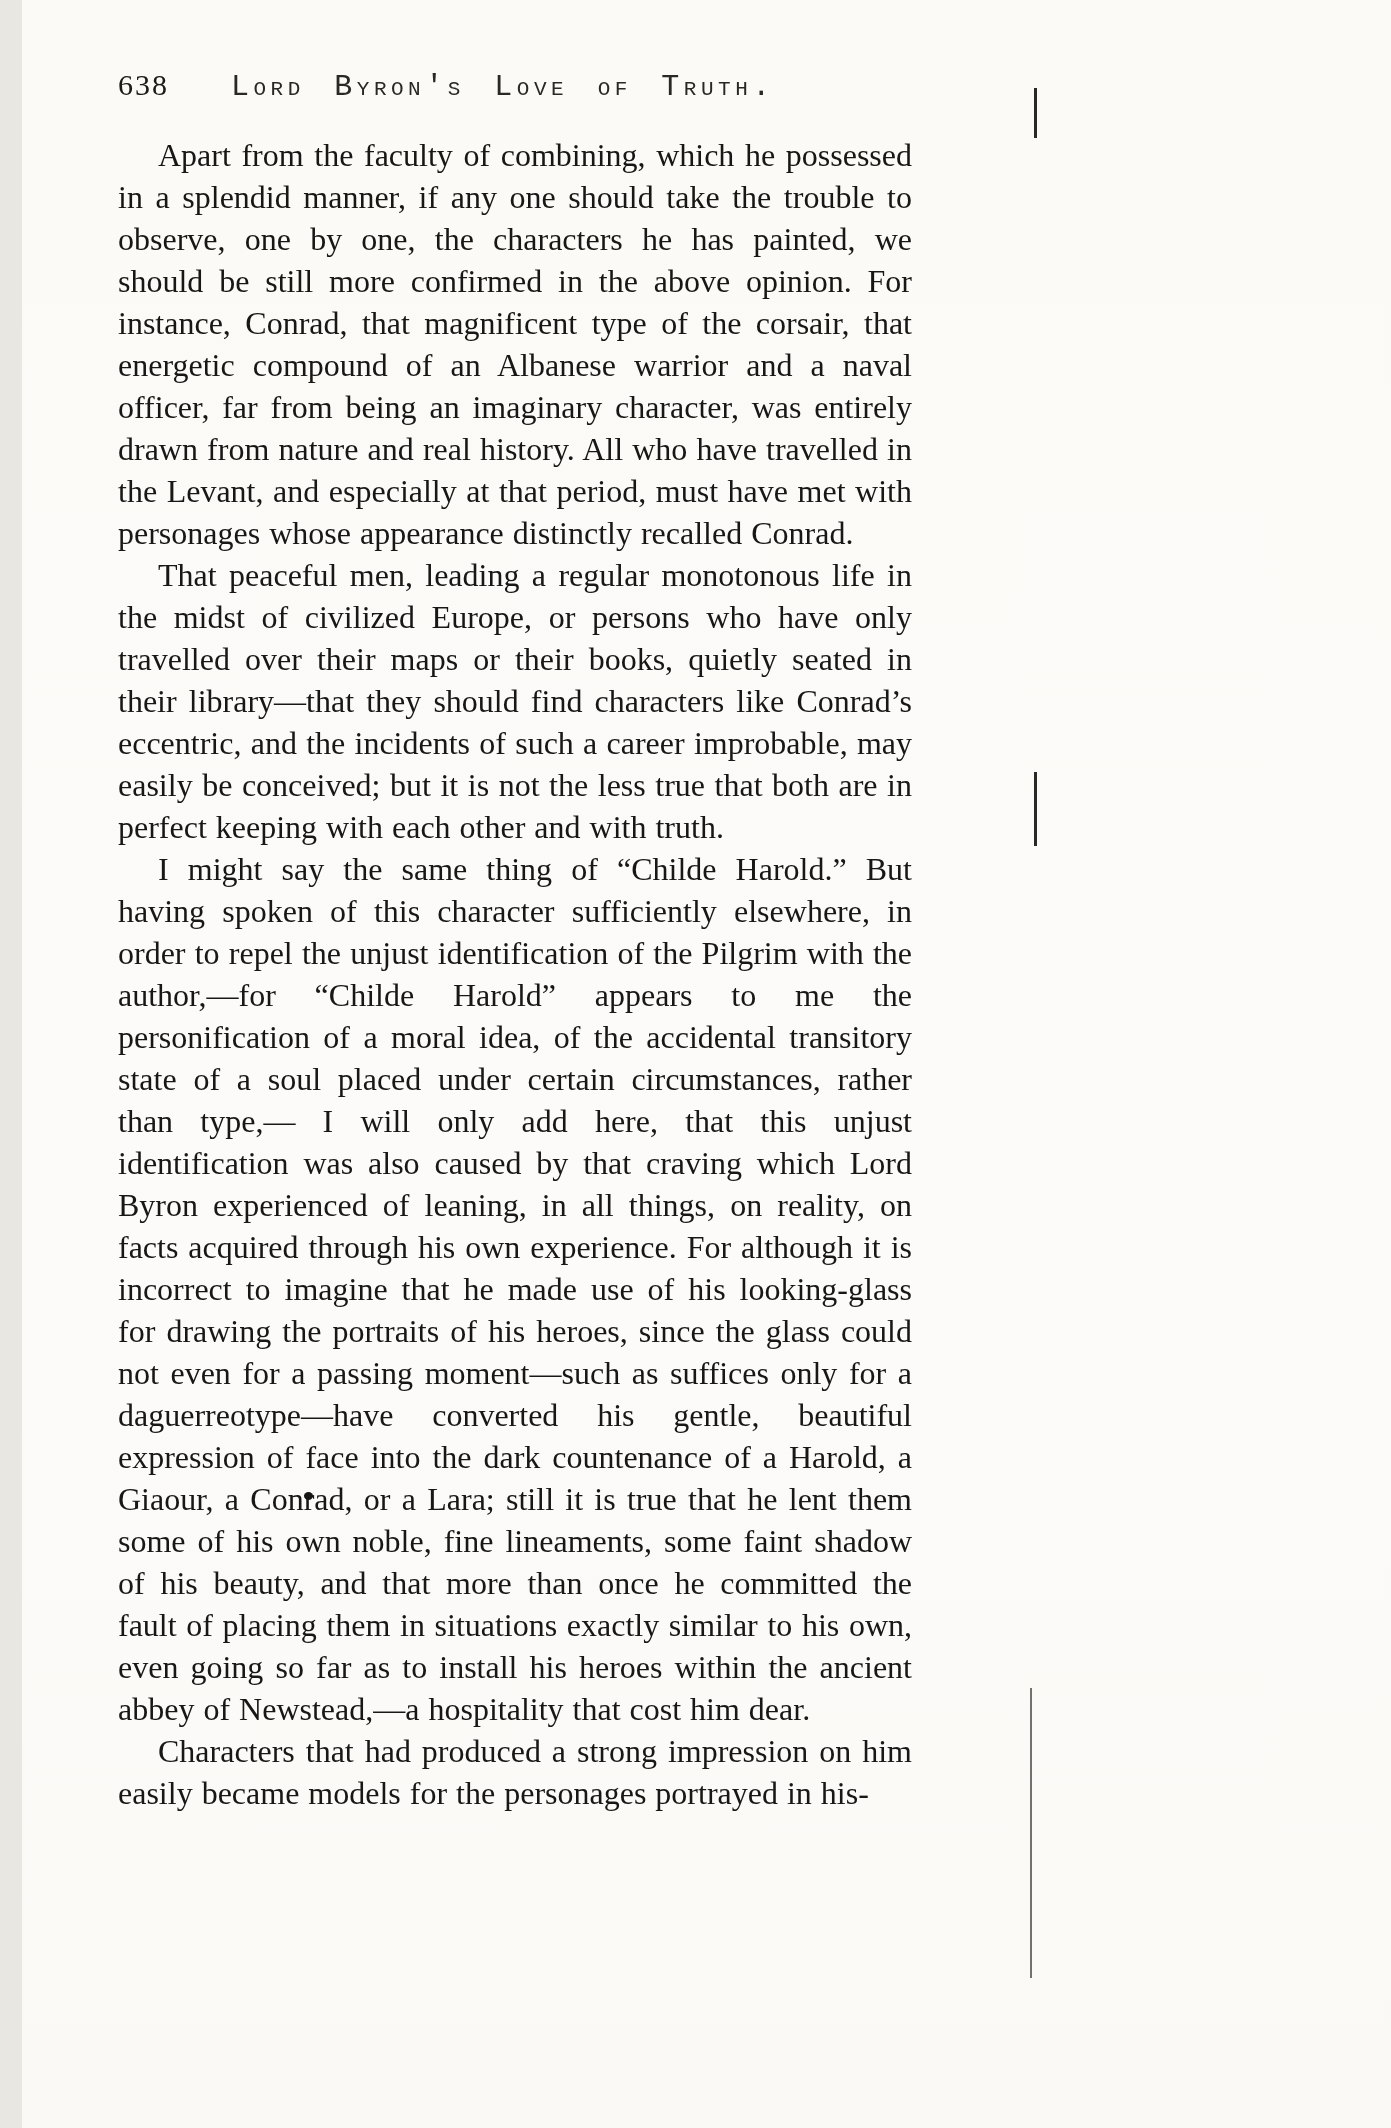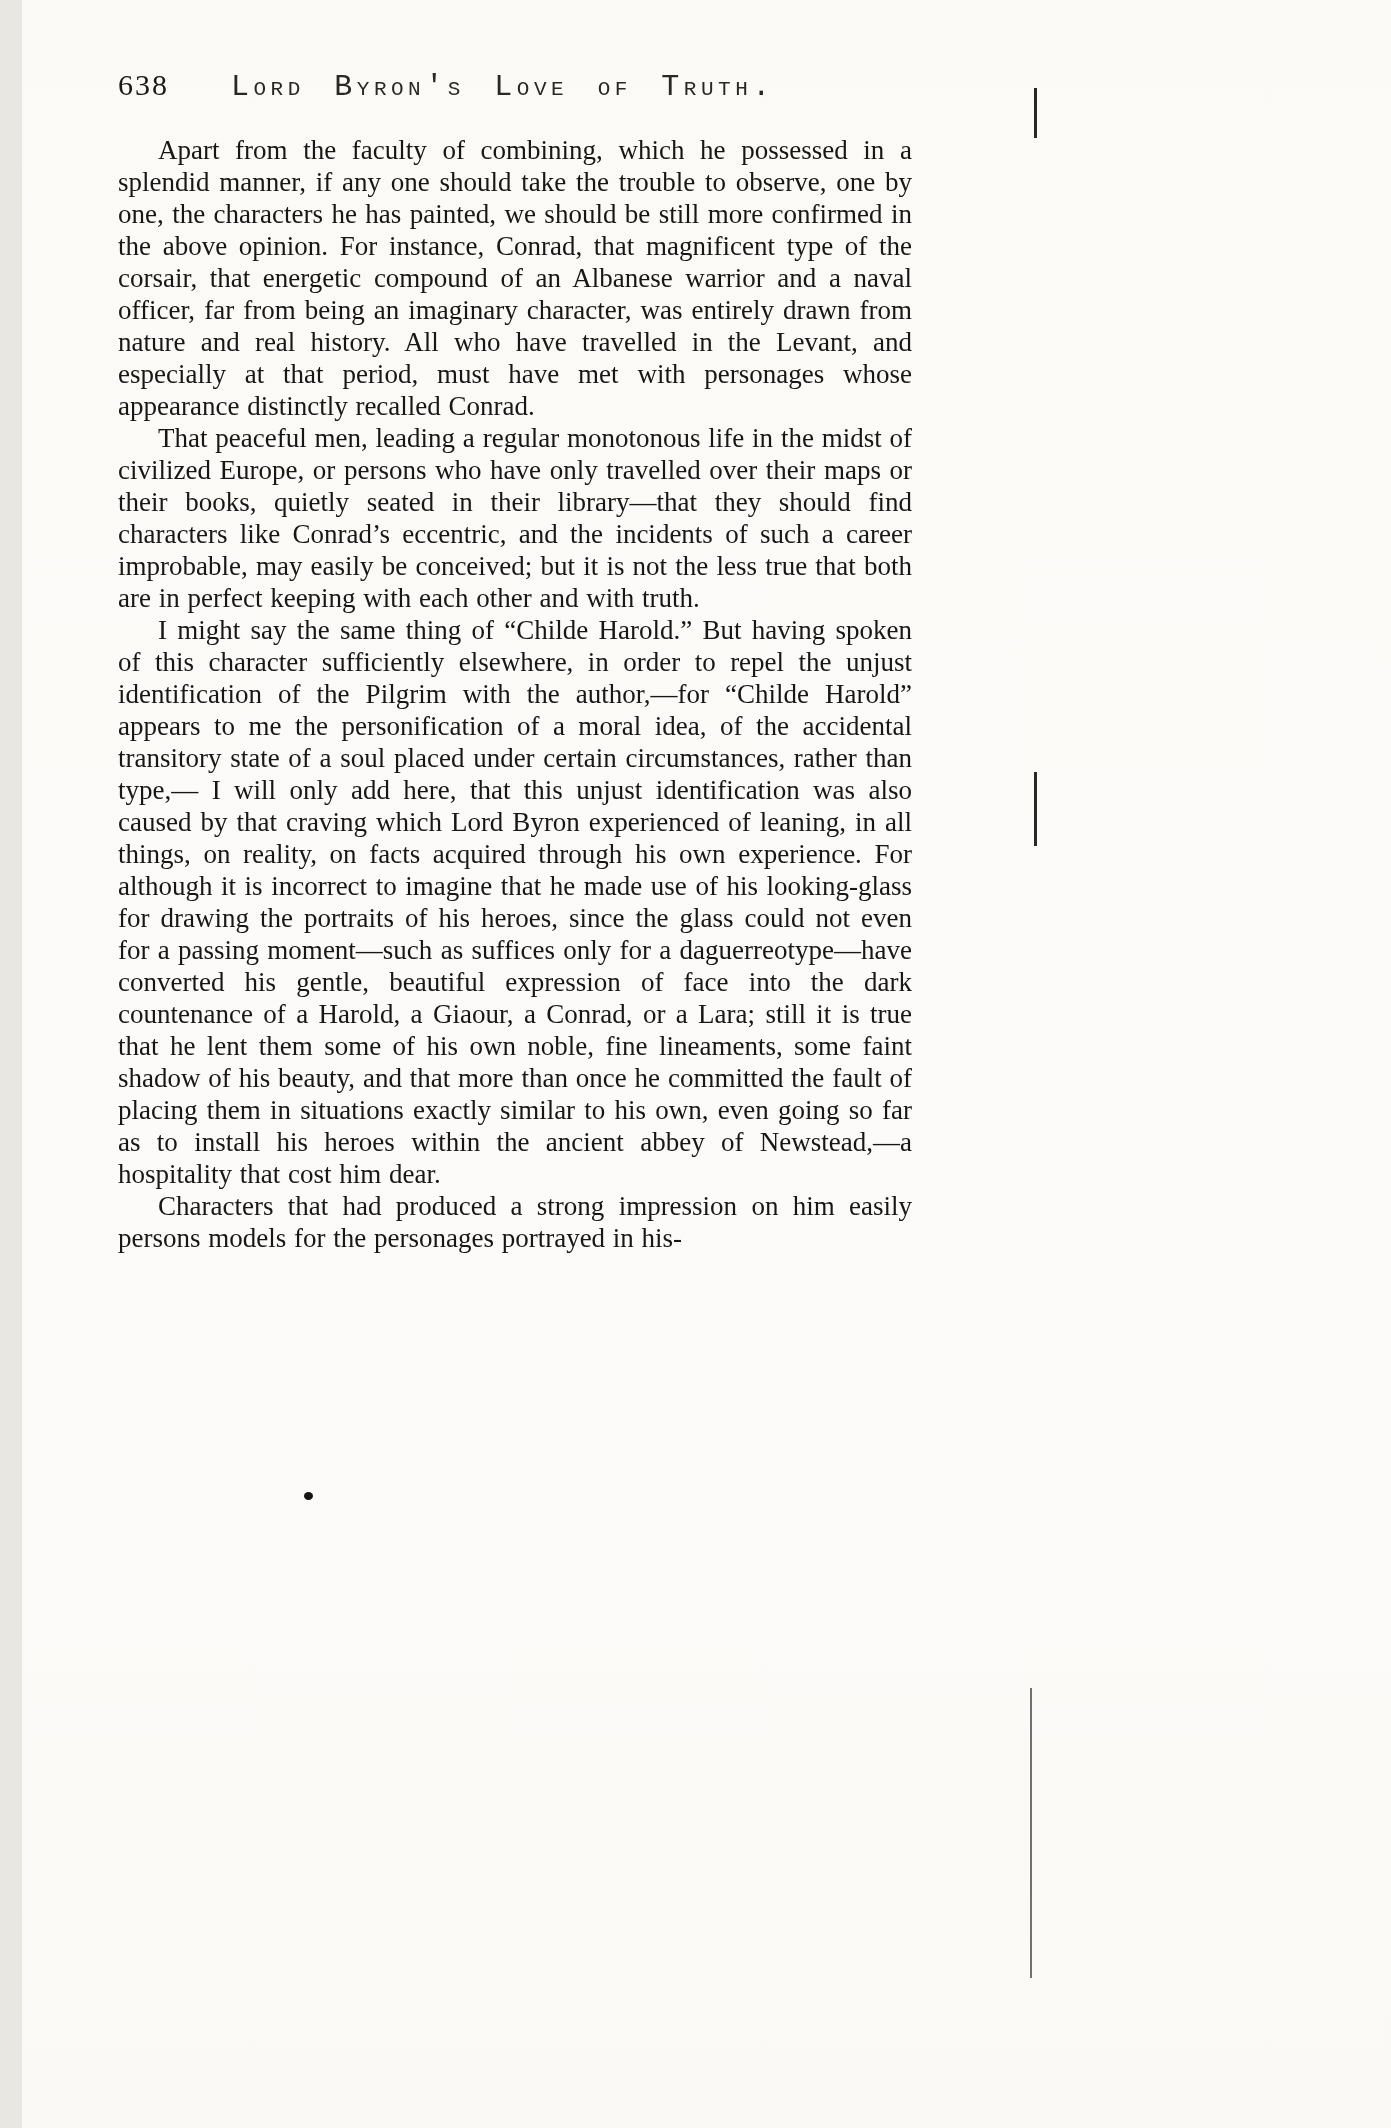--- a/index.html
+++ b/index.html
@@ -48,22 +48,22 @@
     position: absolute;
     top: 134px;
     left: 96px;
     width: 794px;
   }
   .page-body p {
     margin: 0;
     padding: 0;
     text-indent: 40px;
     text-align: justify;
-    font-size: 27px;
-    line-height: 32px;
+    font-size: 32px;
+    line-height: 42px;
     color: #191715;
     word-spacing: 1px;
   }
   .scan-artifact {
     position: absolute;
     background: #2a2825;
   }
   .artifact-top {
     left: 1012px;
     top: 88px;
@@ -100,21 +100,21 @@
 
   <div class="page-header">
     <span class="page-number">638</span>
     <span class="running-title">Lord Byron's Love of Truth.</span>
   </div>
 
   <div class="page-body">
       <p>Apart from the faculty of combining, which he possessed in a splendid manner, if any one should take the trouble to observe, one by one, the characters he has painted, we should be still more confirmed in the above opinion. For instance, Conrad, that magnificent type of the corsair, that energetic compound of an Albanese warrior and a naval officer, far from being an imaginary character, was entirely drawn from nature and real history. All who have travelled in the Levant, and especially at that period, must have met with personages whose appearance distinctly recalled Conrad.</p>
       <p>That peaceful men, leading a regular monotonous life in the midst of civilized Europe, or persons who have only travelled over their maps or their books, quietly seated in their library—that they should find characters like Conrad’s eccentric, and the incidents of such a career improbable, may easily be conceived; but it is not the less true that both are in perfect keeping with each other and with truth.</p>
       <p>I might say the same thing of “Childe Harold.” But having spoken of this character sufficiently elsewhere, in order to repel the unjust identification of the Pilgrim with the author,—for “Childe Harold” appears to me the personification of a moral idea, of the accidental transitory state of a soul placed under certain circumstances, rather than type,— I will only add here, that this unjust identification was also caused by that craving which Lord Byron experienced of leaning, in all things, on reality, on facts acquired through his own experience. For although it is incorrect to imagine that he made use of his looking-glass for drawing the portraits of his heroes, since the glass could not even for a passing moment—such as suffices only for a daguerreotype—have converted his gentle, beautiful expression of face into the dark countenance of a Harold, a Giaour, a Conrad, or a Lara; still it is true that he lent them some of his own noble, fine lineaments, some faint shadow of his beauty, and that more than once he committed the fault of placing them in situations exactly similar to his own, even going so far as to install his heroes within the ancient abbey of Newstead,—a hospitality that cost him dear.</p>
-      <p>Characters that had produced a strong impression on him easily persons models for the personages portrayed in his-</p>
+      <p>Characters that had produced a strong impression on him easily became models for the personages portrayed in his-</p>
     </div>
 
   <div class="scan-artifact artifact-top"></div>
   <div class="scan-artifact artifact-mid"></div>
   <div class="scan-artifact artifact-bottom"></div>
   <div class="scan-dot"></div>
 
 </div>
 
 </body></html>

